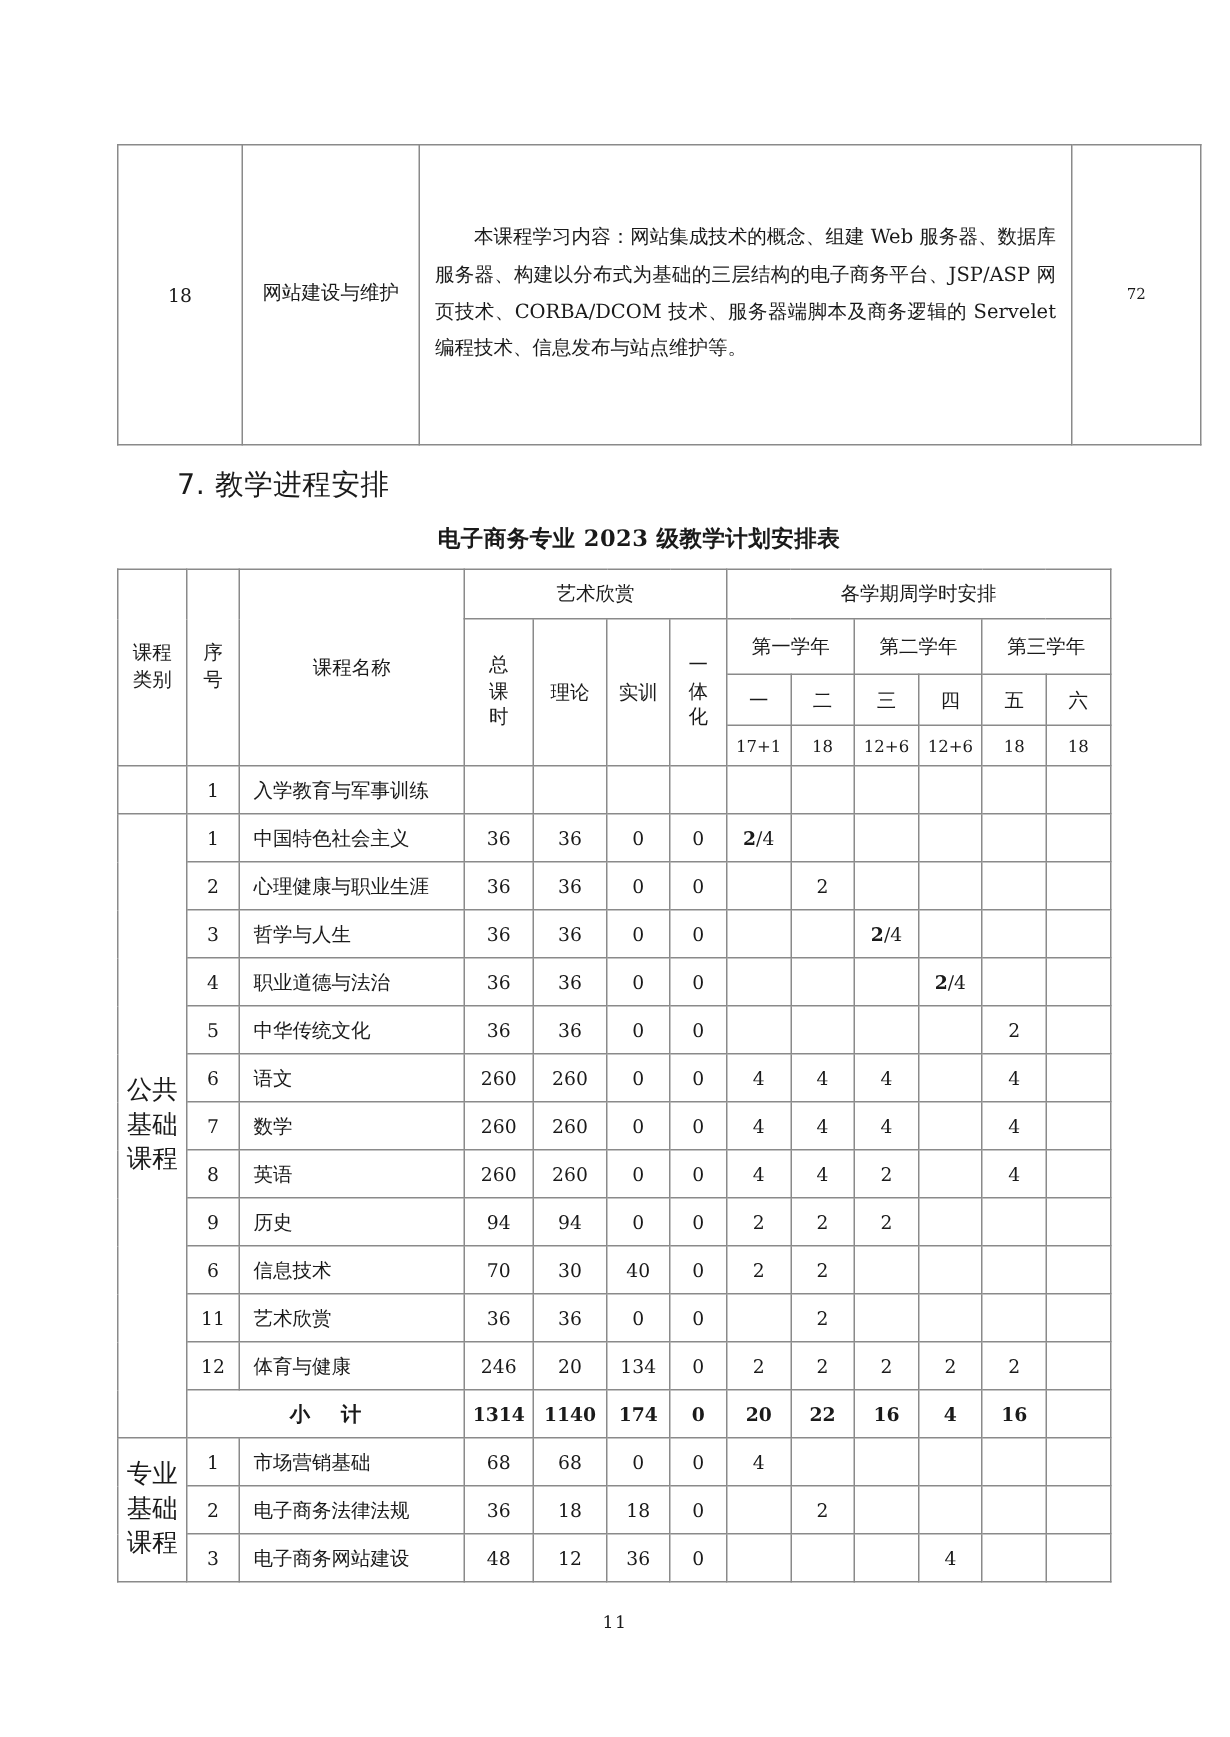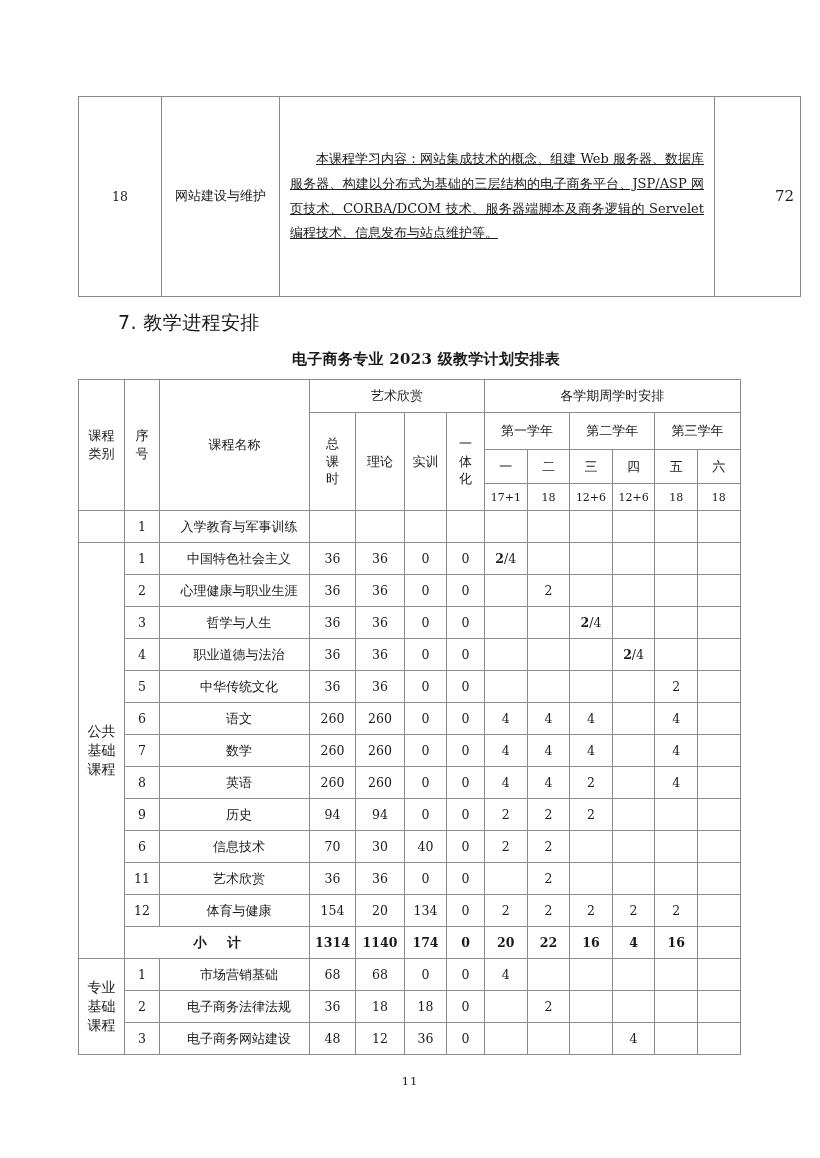--- a/index.html
+++ b/index.html
@@ -33,22 +33,22 @@
   }
   .tbl1 td {
     border: 1px solid #8a8a8a;
     vertical-align: middle;
     font-size: 13px;
     line-height: 1.9;
     padding: 4px 6px;
   }
   .tbl1 .c-no    { width: 70px;  text-align: center; font-size: 12.5px; }
   .tbl1 .c-name  { width: 105px; text-align: center; }
-  .tbl1 .c-desc  { width: 414px; text-align: justify; text-indent: 2em; padding: 8px 10px; text-decoration: underline; }
-  .tbl1 .c-hours { width: 73px;  text-align: right; font-size: 15px; }
+  .tbl1 .c-desc  { width: 414px; text-align: justify; text-indent: 2em; padding: 8px 10px; }
+  .tbl1 .c-hours { width: 73px;  text-align: center; font-size: 10px; }
   .tbl1 .rowbody { height: 200px; }
 
   
   .section-heading {
     position: absolute;
     left: 118px;
     top: 310px;
     font-family: "DejaVu Sans", "Liberation Sans", sans-serif;
     font-size: 19px;
     font-weight: normal;
@@ -92,26 +92,26 @@
   }
   .tbl2 .col-cat   { width: 46px; }
   .tbl2 .col-idx   { width: 35px; }
   .tbl2 .col-name  { width: 150px; }
   .tbl2 .col-num   { width: 46px; }
   .tbl2 .col-num2  { width: 49px; }
   .tbl2 .col-num3  { width: 42px; }
   .tbl2 .col-num4  { width: 38px; }
   .tbl2 .col-sem   { width: 42.6px; }
   .tbl2 td.namecell {
-    text-align: center;
+    text-align: left;
     padding-left: 9px;
     font-size: 13px;
   }
   .tbl2 td.catcell {
-    font-size: 14px;
+    font-size: 17px;
     line-height: 2.05;
   }
   .tbl2 .bold { font-weight: bold; }
   .tbl2 .sub-label {
     font-weight: bold;
     font-size: 13.5px;
     letter-spacing: 8px;
     text-indent: 8px;
   }
   .tbl2 .frac { font-weight: bold; }
@@ -388,21 +388,21 @@
           <td></td>
           <td>2</td>
           <td></td>
           <td></td>
           <td></td>
           <td></td>
         </tr>
         <tr>
           <td>12</td>
           <td class="namecell">体育与健康</td>
-          <td>154</td>
+          <td>246</td>
           <td>20</td>
           <td>134</td>
           <td>0</td>
           <td>2</td>
           <td>2</td>
           <td>2</td>
           <td>2</td>
           <td>2</td>
           <td></td>
         </tr>

